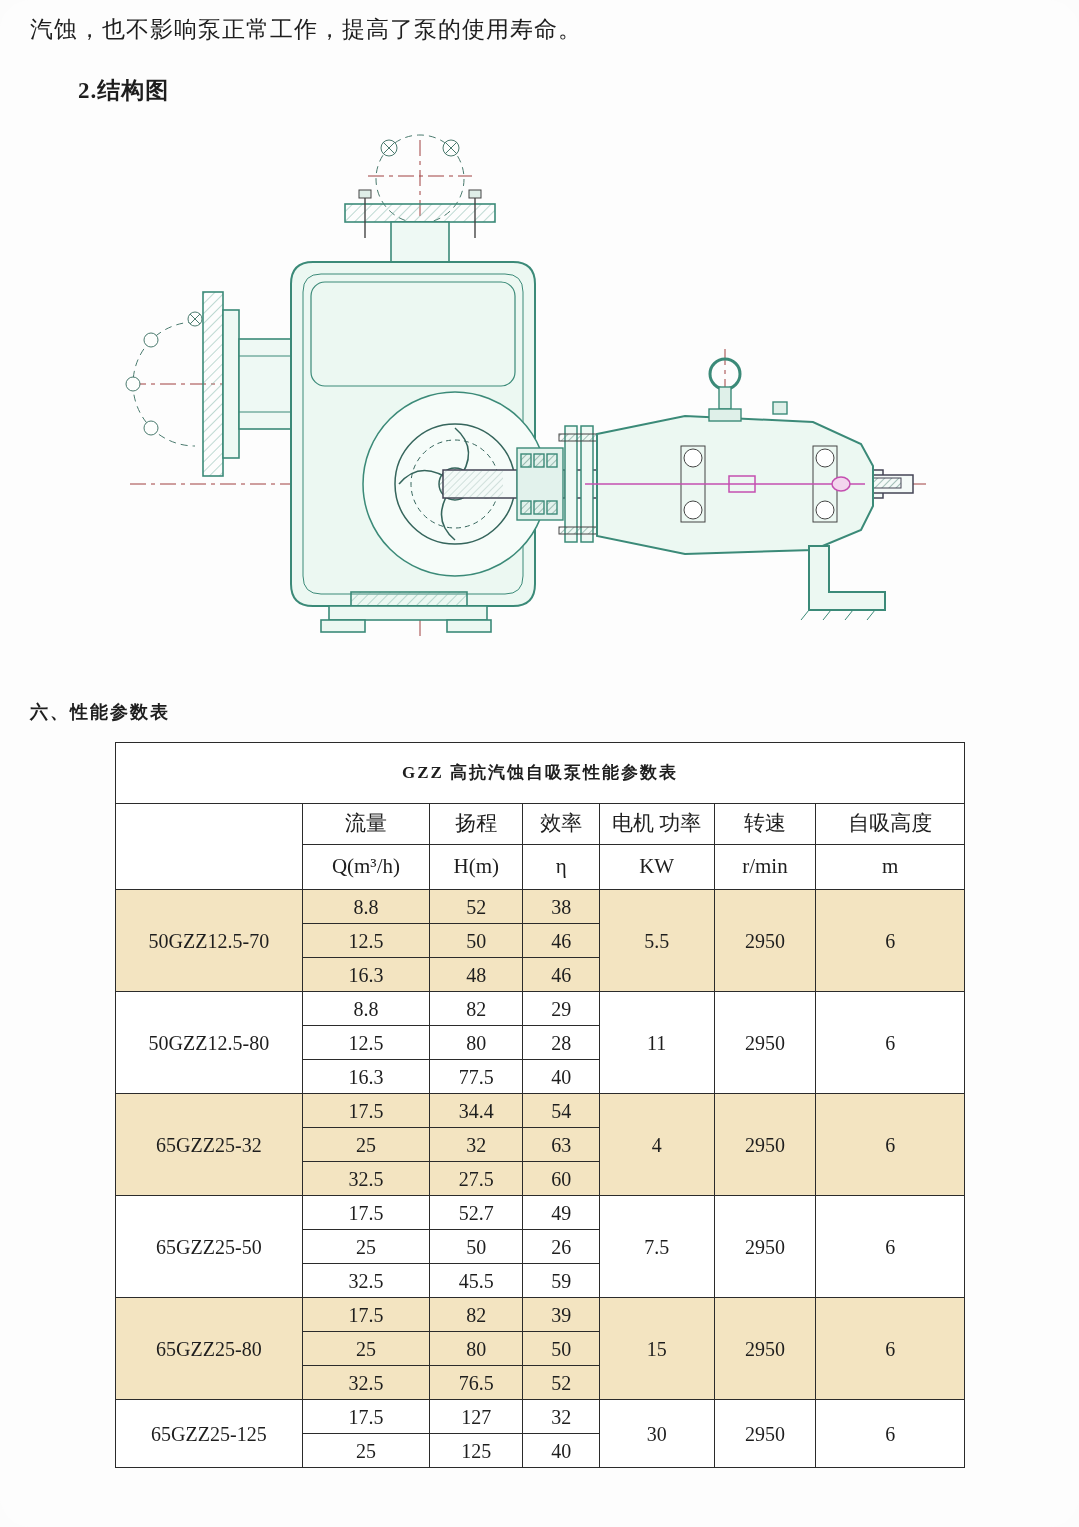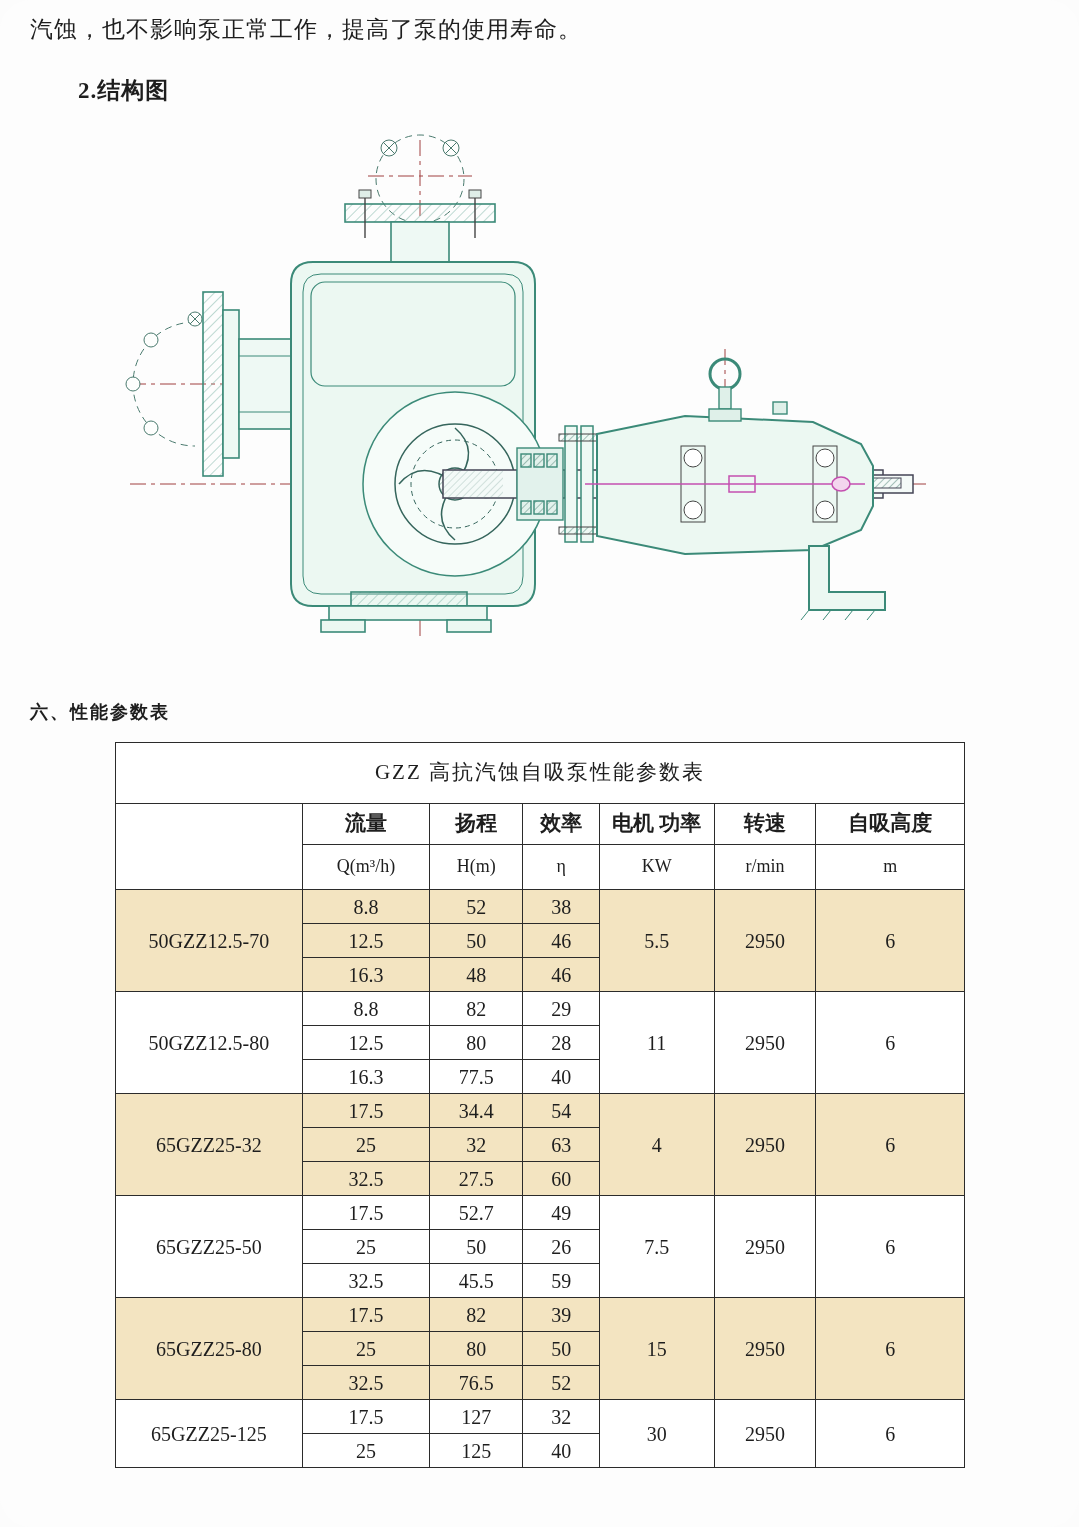--- a/index.html
+++ b/index.html
@@ -23,24 +23,24 @@
   table.perf{
     margin:18px 0 0 115px;width:850px;border-collapse:collapse;
     table-layout:fixed;background:#fff;
   }
   table.perf th, table.perf td{
     border:1.6px solid #2b2b2b;text-align:center;vertical-align:middle;
     font-size:20px;padding:3px 2px;line-height:1.3;
     font-family:"Liberation Serif","DejaVu Serif",serif;
   }
   table.perf .title-row th{
-    font-size:21px;font-weight:normal;height:54px;letter-spacing:2px;
-  }
-  table.perf .hdr1 th{height:34px;font-size:21px;font-weight:bold;}
-  table.perf .hdr2 th{height:38px;font-size:18px;font-weight:normal;}
+    font-size:17px;font-weight:bold;height:54px;letter-spacing:2px;
+  }
+  table.perf .hdr1 th{height:34px;font-size:21px;font-weight:normal;}
+  table.perf .hdr2 th{height:38px;font-size:21px;font-weight:normal;}
   table.perf tbody td{height:27px;}
   table.perf td.model{font-size:20px;}
   tr.hl td{background:var(--hl,#f3e4c1);}
 </style>
 </head>
 <body>
 
 <div class="page">
 
   <p class="intro">汽蚀，也不影响泵正常工作，提高了泵的使用寿命。</p>

